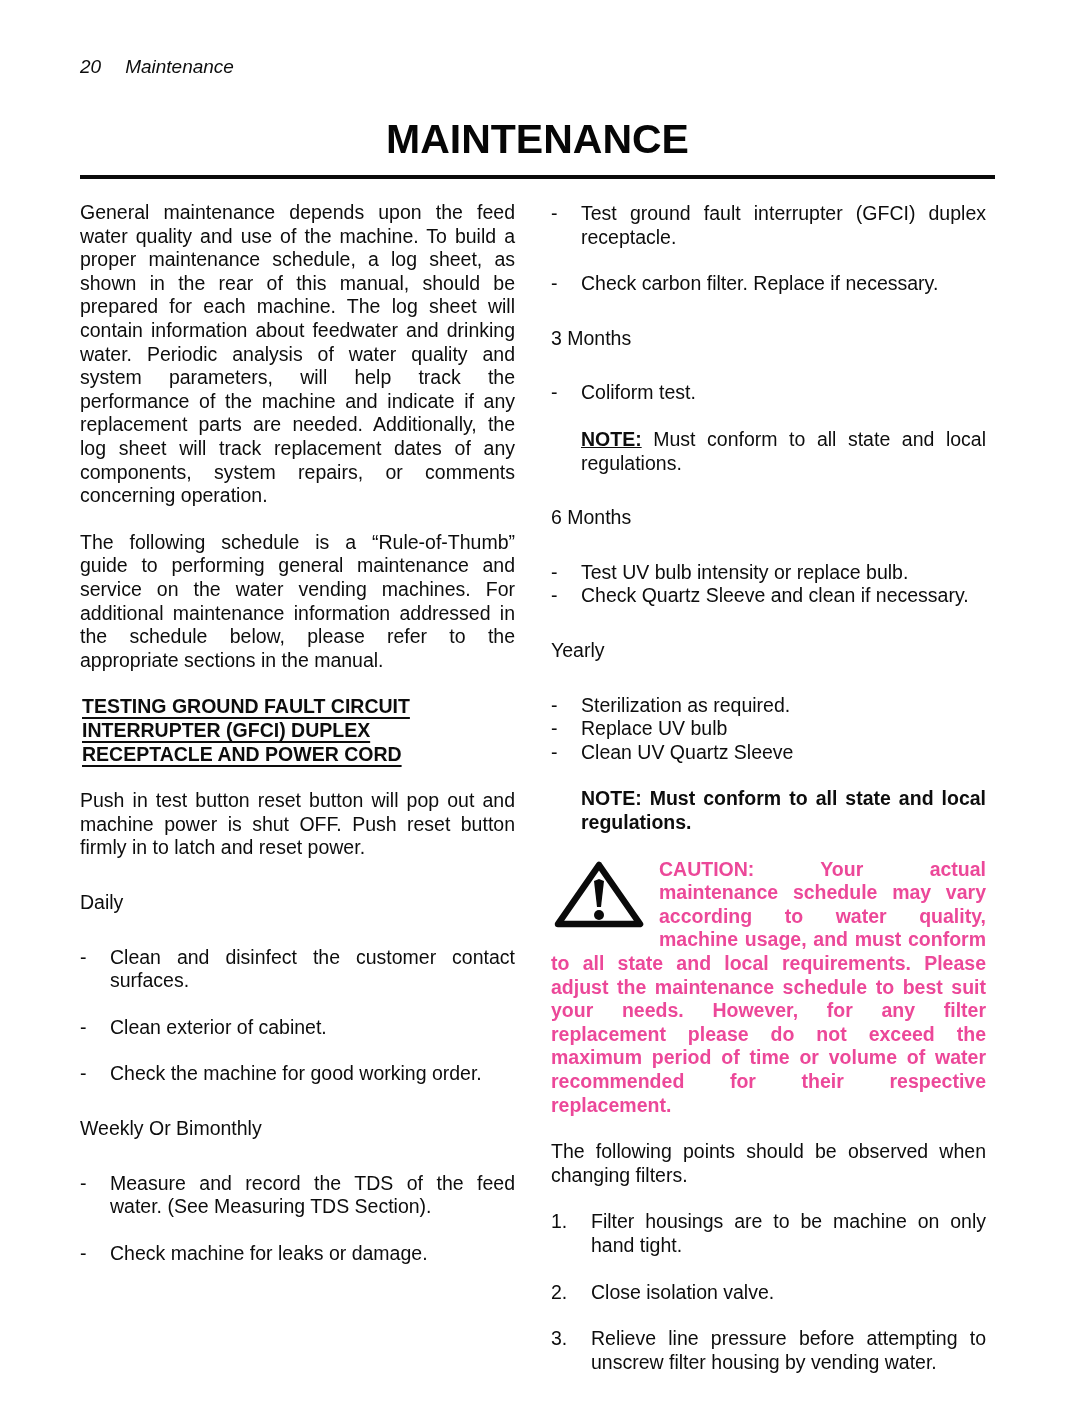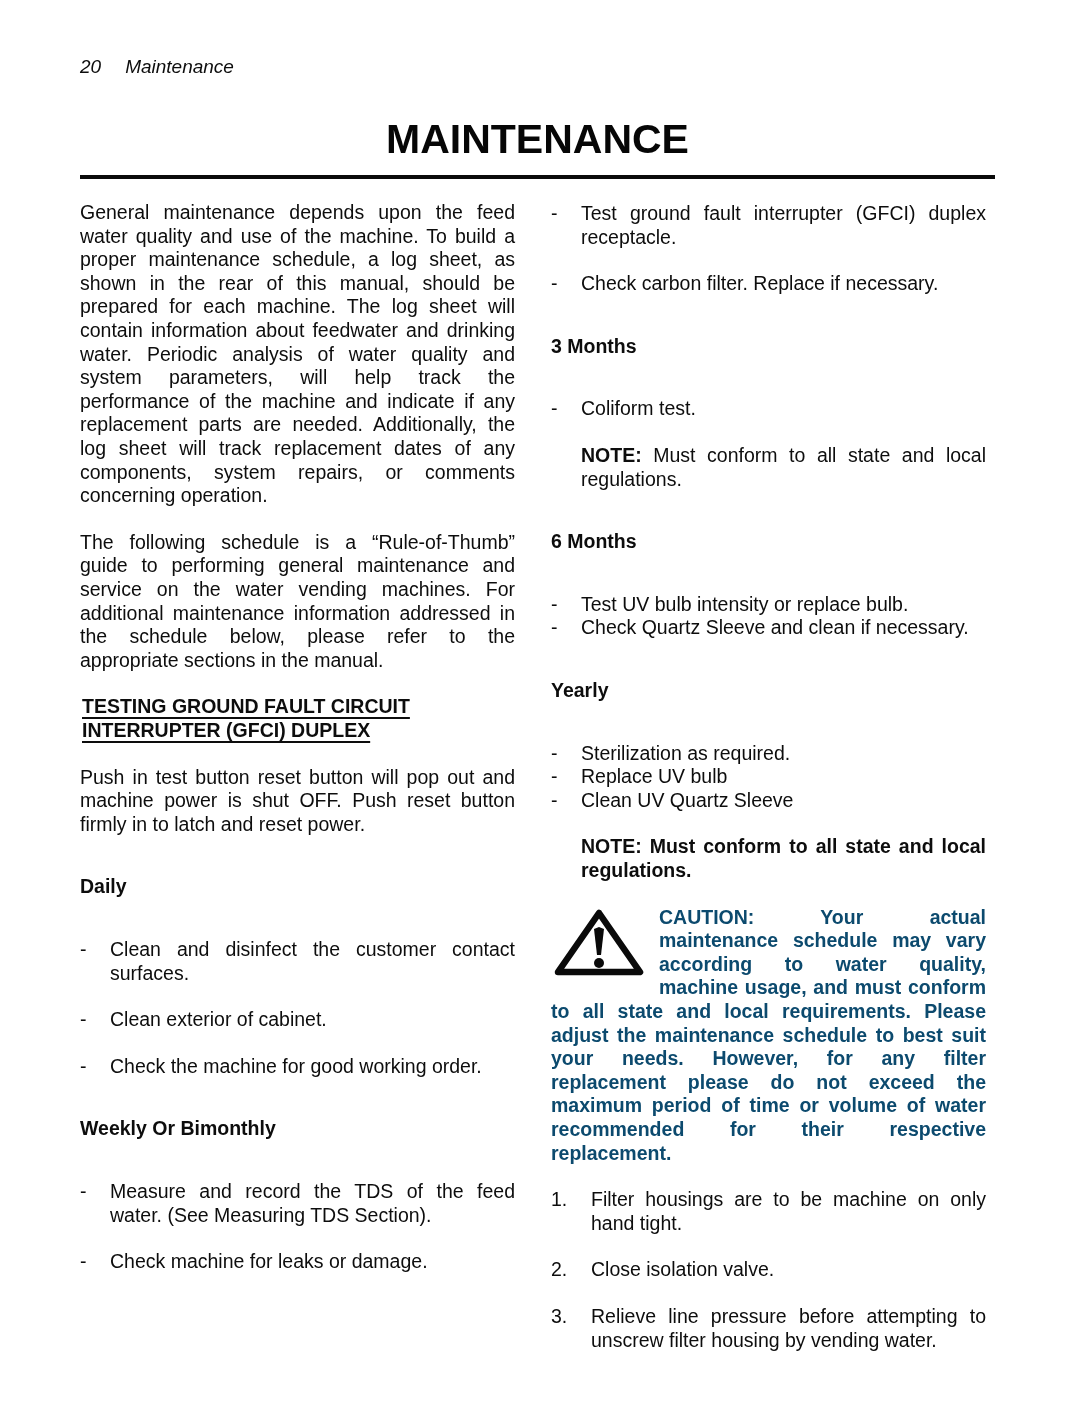--- a/index.html
+++ b/index.html
@@ -26,30 +26,30 @@
   .first{margin-top:22px;}
   .center-heading{
     font-weight:bold;margin:23px 0;
   }
   .center-heading .uline{
     text-decoration:underline;
     text-decoration-thickness:2.4px;
     text-underline-offset:3.5px;
     padding:0 2px;
   }
-  .sub-label{font-weight:bold;margin:39px 0;}
+  .sub-label{font-weight:normal;margin:31px 0;}
   .ditem{display:flex;margin:23px 0;text-align:justify;}
   .ditem .mark{flex:0 0 30px;}
   .ditem .txt{flex:1;}
   .tightlist{margin:23px 0;}
   .tightlist .ditem{margin:0;}
   .note-para{margin:23px 0 23px 30px;text-align:justify;}
-  .note-para b{font-weight:bold;}
+  .note-para b{font-weight:bold;text-decoration:underline;}
   .bold-note{font-weight:bold;}
-  .caution{font-weight:bold;text-align:justify;margin:23px 0;color:#0c4a6e;}
+  .caution{font-weight:bold;text-align:justify;margin:23px 0;color:#ec4899;}
   .caution .tri-box{float:left;width:96px;height:72px;margin:1px 12px 1px 0;}
   .nitem{display:flex;margin:23px 0;text-align:justify;}
   .nitem .num{flex:0 0 40px;}
   .nitem .txt{flex:1;}
 </style>
 </head>
 <body>
 
 <div class="page">
 
@@ -64,20 +64,21 @@
 
     <div class="col">
 
       <div class="para first">General maintenance depends upon the feed water quality and use of the machine. To build a proper maintenance schedule, a log sheet, as shown in the rear of this manual, should be prepared for each machine. The log sheet will contain information about feedwater and drinking water. Periodic analysis of water quality and system parameters, will help track the performance of the machine and indicate if any replacement parts are needed. Additionally, the log sheet will track replacement dates of any components, system repairs, or comments concerning operation.</div>
 
       <div class="para">The following schedule is a “Rule-of-Thumb” guide to performing general maintenance and service on the water vending machines. For additional maintenance information addressed in the schedule below, please refer to the appropriate sections in the manual.</div>
 
       <div class="center-heading">
         <span class="uline">TESTING GROUND FAULT CIRCUIT</span><br>
         <span class="uline">INTERRUPTER (GFCI) DUPLEX</span><br>
+        <span class="uline">RECEPTACLE AND POWER CORD</span>
       </div>
 
       <div class="para">Push in test button reset button will pop out and machine power is shut OFF. Push reset button firmly in to latch and reset power.</div>
 
 
 
       <div class="sub-label">Daily</div>
 
       <div class="ditem">
         <span class="mark">-</span>
@@ -161,20 +162,21 @@
         <span class="tri-box">
           <svg width="96" height="72" viewBox="0 0 96 72" xmlns="http://www.w3.org/2000/svg">
             <path d="M48 6 L89 65 L7 65 Z" fill="none" stroke="#0a0a0a" stroke-width="6.5" stroke-linejoin="round"></path>
             <path d="M48 20 L53 22 L50 48 L46 48 L43 22 Z" fill="#0a0a0a"></path>
             <circle cx="48" cy="56" r="5" fill="#0a0a0a"></circle>
           </svg>
         </span><span>CAUTION: Your actual maintenance schedule may vary according to water quality, machine usage, and must conform to all state and local requirements. Please adjust the maintenance schedule to best suit your needs. However, for any filter replacement please do not exceed the maximum period of time or volume of water recommended for their respective replacement.</span>
       </div>
 
 
+      <div class="para">The following points should be observed when changing filters.</div>
 
       <div class="nitem">
         <span class="num">1.</span>
         <span class="txt">Filter housings are to be machine on only hand tight.</span>
       </div>
       <div class="nitem">
         <span class="num">2.</span>
         <span class="txt">Close isolation valve.</span>
       </div>
       <div class="nitem">

